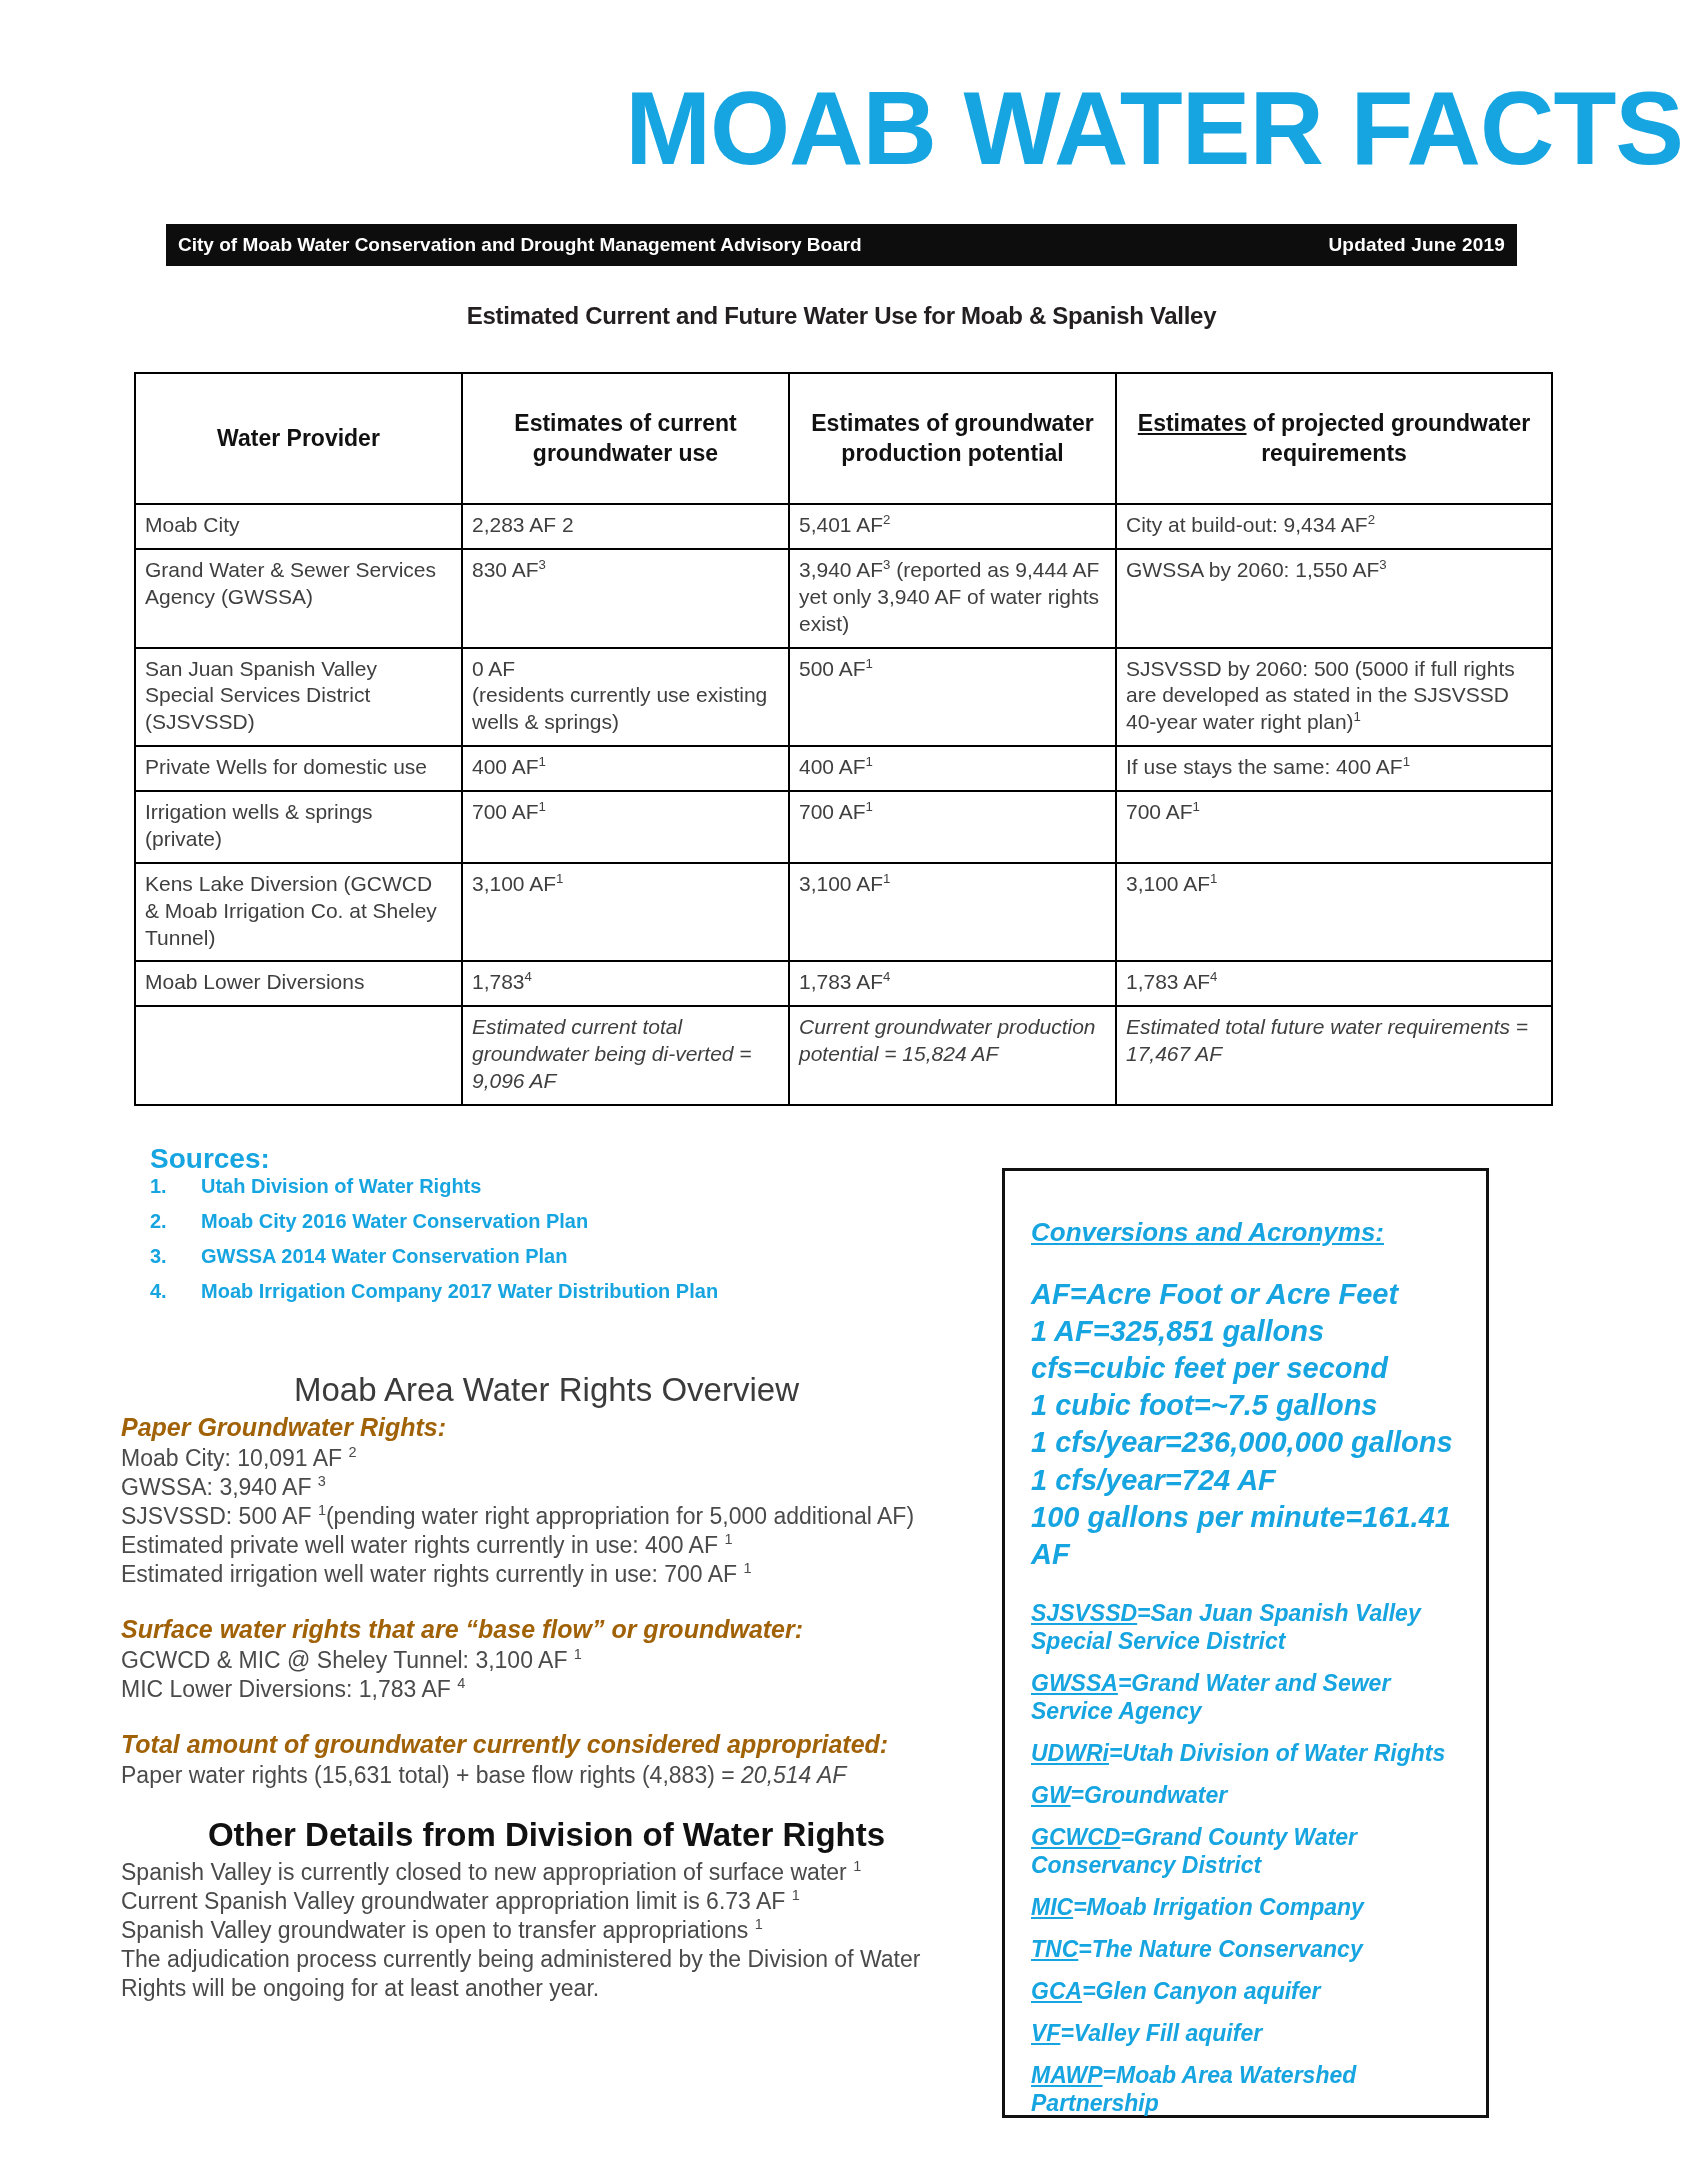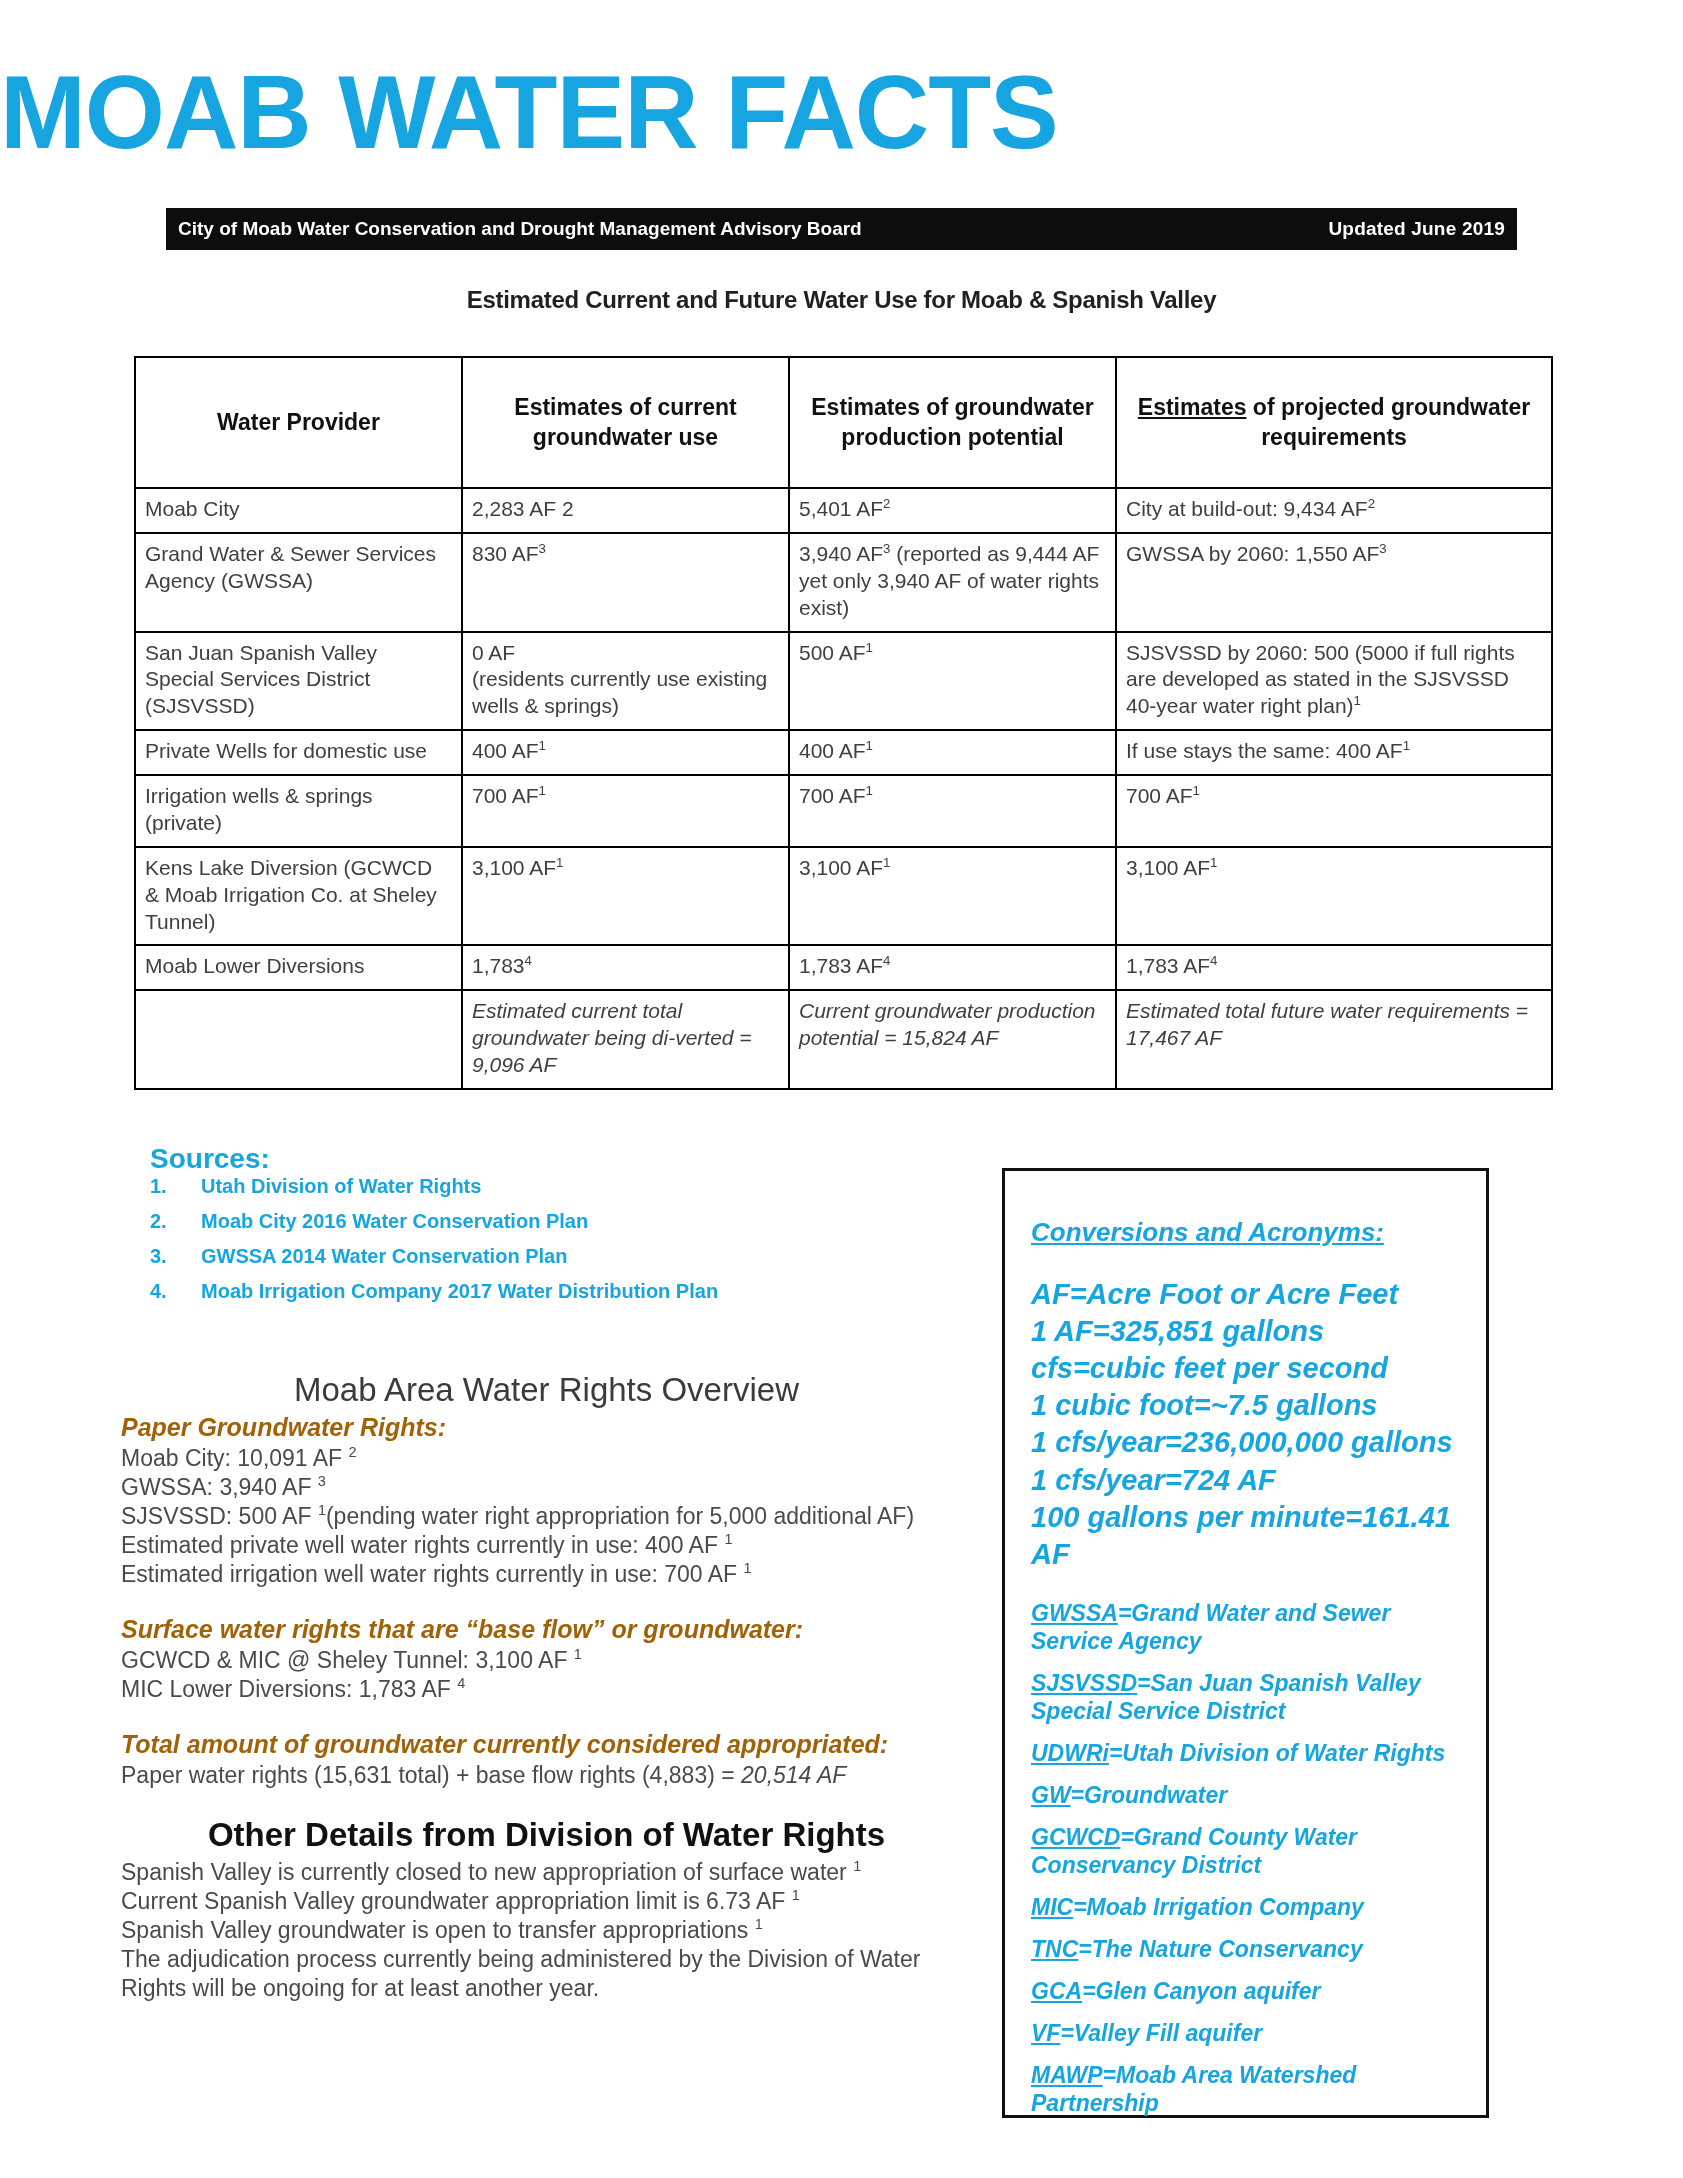--- a/index.html
+++ b/index.html
@@ -19,22 +19,22 @@
     position: absolute;
     left: 0; top: 0;
     width: 1683px;
     height: 2178px;
     box-sizing: border-box;
     padding: 0;
   }
 
   
   .masthead {
-    text-align: left;
-    padding-top: 61px;
+    text-align: right;
+    padding-top: 77px;
   }
   .masthead-title {
     font-size: 103px;
     font-weight: bold;
     color: #16a5e0;
     letter-spacing: -1px;
     line-height: 1.0;
     margin: 0;
     font-family: "Liberation Sans", sans-serif;
   }
@@ -357,22 +357,22 @@
         <div class="rb-line">AF=Acre Foot or Acre Feet</div>
         <div class="rb-line">1 AF=325,851 gallons</div>
         <div class="rb-line">cfs=cubic feet per second</div>
         <div class="rb-line">1 cubic foot=~7.5 gallons</div>
         <div class="rb-line">1 cfs/year=236,000,000 gallons</div>
         <div class="rb-line">1 cfs/year=724 AF</div>
         <div class="rb-line">100 gallons per minute=161.41 AF</div>
       </div>
     <div class="rb-gap"></div>
     <div id="acr-lines">
+        <div class="rb-acr"><span class="key">SJSVSSD</span><span>=San Juan Spanish Valley Special Service District</span></div>
         <div class="rb-acr"><span class="key">GWSSA</span><span>=Grand Water and Sewer Service Agency</span></div>
-        <div class="rb-acr"><span class="key">SJSVSSD</span><span>=San Juan Spanish Valley Special Service District</span></div>
         <div class="rb-acr"><span class="key">UDWRi</span><span>=Utah Division of Water Rights</span></div>
         <div class="rb-acr"><span class="key">GW</span><span>=Groundwater</span></div>
         <div class="rb-acr"><span class="key">GCWCD</span><span>=Grand County Water Conservancy District</span></div>
         <div class="rb-acr"><span class="key">MIC</span><span>=Moab Irrigation Company</span></div>
         <div class="rb-acr"><span class="key">TNC</span><span>=The Nature Conservancy</span></div>
         <div class="rb-acr"><span class="key">GCA</span><span>=Glen Canyon aquifer</span></div>
         <div class="rb-acr"><span class="key">VF</span><span>=Valley Fill aquifer</span></div>
         <div class="rb-acr"><span class="key">MAWP</span><span>=Moab Area Watershed Partnership</span></div>
       </div>
   </div>

